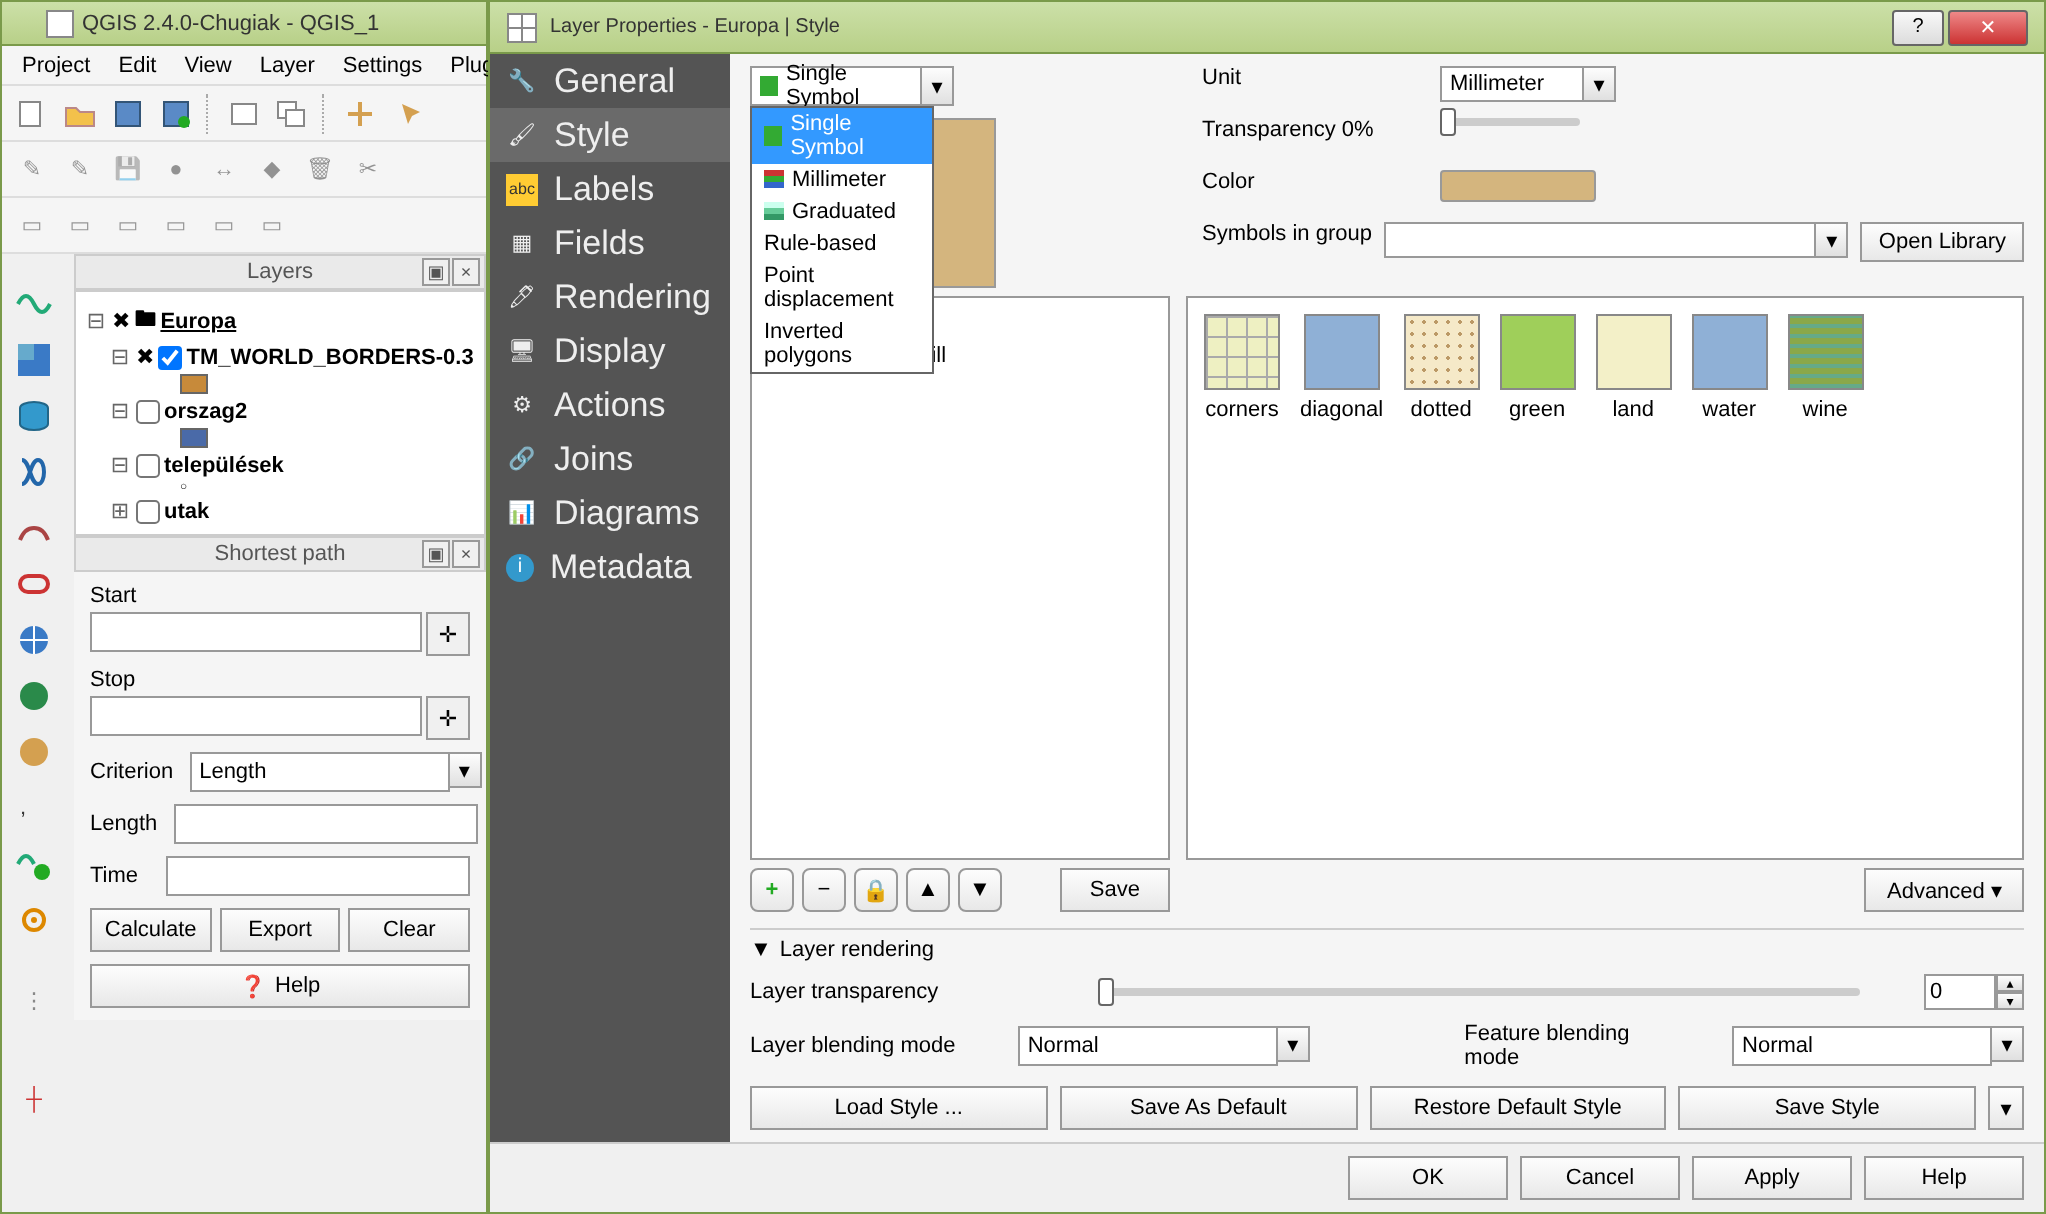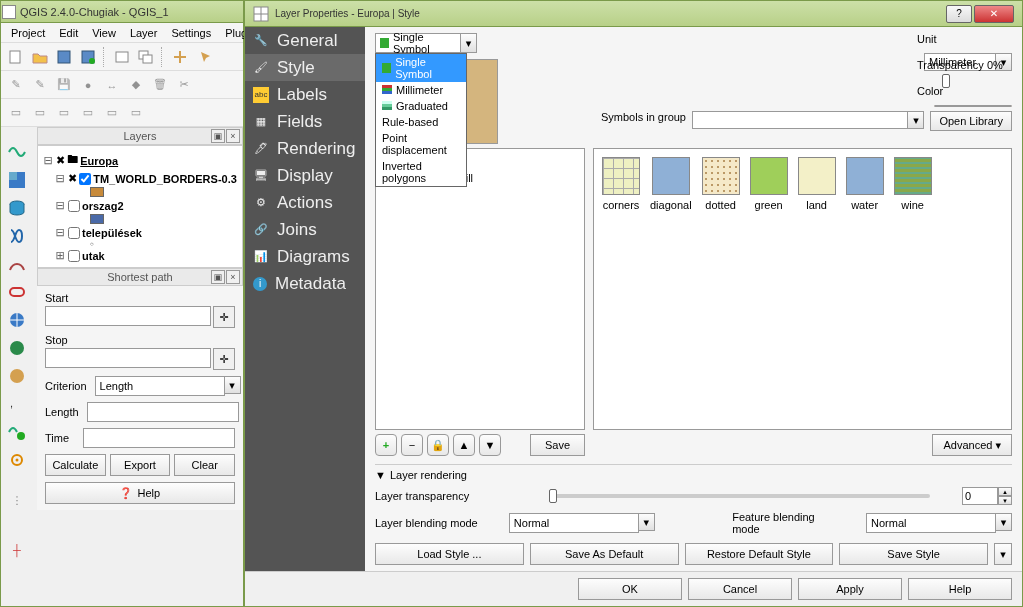--- a/index.html
+++ b/index.html
@@ -1,20 +1,20 @@
 <!DOCTYPE html>
 <html><head>
 <meta charset="utf-8">
 <style>
 * { box-sizing: border-box; margin: 0; padding: 0; font-family: "Segoe UI", Tahoma, sans-serif; font-size: 11px; }
 body { background: #d4e5b8; width: 1023px; height: 607px; overflow: hidden; position: relative; }
 
 
 .main-window { position: absolute; left: 0; top: 0; width: 244px; height: 607px; background: #f0f0f0; border: 1px solid #7a9a4a; }
-.main-titlebar { height: 22px; background: linear-gradient(#cce0a8, #b8d088); display: flex; align-items: center; padding: 0 1px; gap: 4px; border-bottom: 1px solid #7a9a4a; }
+.main-titlebar { height: 22px; background: linear-gradient(#cce0a8, #b8d088); display: flex; align-items: center; padding: 0 22px; gap: 4px; border-bottom: 1px solid #7a9a4a; }
 .main-title-icon { width: 14px; height: 14px; background: #fff; border: 1px solid #888; }
 .main-title { font-size: 11px; color: #333; }
 .main-menubar { height: 20px; background: #f5f5f5; display: flex; align-items: center; padding: 0 4px; gap: 2px; border-bottom: 1px solid #ddd; }
 .main-menu-item { padding: 2px 6px; cursor: default; }
 
 .toolbar-row { height: 28px; background: #f5f5f5; border-bottom: 1px solid #ddd; display: flex; align-items: center; padding: 0 4px; gap: 2px; }
 .tb-btn { width: 22px; height: 22px; display: flex; align-items: center; justify-content: center; border: 1px solid transparent; }
 .tb-sep { width: 4px; height: 20px; border-left: 1px dotted #aaa; margin: 0 2px; }
 
 .panel-header { height: 18px; background: #eaeaea; border: 1px solid #ccc; display: flex; align-items: center; justify-content: center; position: relative; font-size: 10px; color: #555; }
@@ -70,21 +70,21 @@
 .combo-wrap { display: flex; }
 
 .dropdown-menu { position: absolute; left: 0; top: 20px; width: 92px; background: #fff; border: 1px solid #666; z-index: 100; }
 .dropdown-item { padding: 2px 6px; display: flex; align-items: center; gap: 4px; font-size: 11px; }
 .dropdown-item.selected { background: #3399ff; color: #fff; }
 .dd-icon { width: 10px; height: 10px; display:inline-block; }
 
 .preview-box { width: 115px; height: 85px; border: 1px solid #999; background: #d4b57e; margin-left: 8px; }
 
 .right-props { flex: 1; margin-left: 95px; }
-.prop-row { display: flex; align-items: flex-end; gap: 8px; margin-bottom: 6px; height: 20px; flex-direction: column; }
+.prop-row { display: flex; align-items: flex-start; gap: 24px; margin-bottom: 6px; height: 20px; }
 .prop-label { width: 95px; font-size: 11px; }
 .prop-select { width: 72px; height: 18px; border: 1px solid #999; background: #fff; }
 .prop-select-arrow { width: 16px; height: 18px; border: 1px solid #999; border-left:none; background: linear-gradient(#fdfdfd,#e0e0e0); display:flex; align-items:center; justify-content:center; }
 .slider-track { width: 70px; height: 4px; background: #ccc; border-radius: 2px; position: relative; }
 .slider-thumb { width: 8px; height: 14px; background: #fff; border: 1px solid #666; border-radius: 2px; position: absolute; left: 0; top: -5px; }
 .color-swatch { width: 78px; height: 16px; background: #d4b57e; border: 1px solid #999; border-radius: 2px; }
 
 .symbols-group-row { display: flex; align-items: flex-start; gap: 6px; margin: 4px 0; }
 .sg-input { flex: 1; height: 18px; border: 1px solid #999; background: #fff; }
 .sg-btn { height: 20px; padding: 0 8px; border: 1px solid #999; background: linear-gradient(#fdfdfd,#e8e8e8); }
@@ -113,21 +113,21 @@
 .spin-box { width: 36px; height: 18px; border: 1px solid #999; background: #fff; display:flex; align-items:center; padding:0 2px; }
 .spin-arrows { width: 14px; display:flex; flex-direction:column; }
 .spin-arrow { height: 9px; border: 1px solid #999; background: linear-gradient(#fdfdfd,#e0e0e0); font-size:7px; display:flex; align-items:center; justify-content:center; }
 .blend-select { width: 130px; height: 20px; border: 1px solid #999; background: #fff; display:flex; align-items:center; padding:0 4px; }
 
 .style-buttons { display: flex; gap: 6px; margin-top: 8px; }
 .style-btn { flex: 1; height: 22px; border: 1px solid #999; background: linear-gradient(#fdfdfd,#e8e8e8); }
 .style-btn.menu { flex: 0 0 18px; }
 
 .dialog-buttons { display: flex; gap: 6px; justify-content: flex-end; padding: 6px 10px; background: #f0f0f0; border-top: 1px solid #ccc; }
-.dlg-btn { width: 104px; height: 22px; border: 1px solid #999; background: linear-gradient(#fdfdfd,#e8e8e8); }
+.dlg-btn { width: 80px; height: 22px; border: 1px solid #999; background: linear-gradient(#fdfdfd,#e8e8e8); }
 
 svg { display: block; }
 </style>
 </head>
 <body>
 
 <div class="main-window">
   <div class="main-titlebar">
     <span class="main-title-icon"></span>
     <span class="main-title">QGIS 2.4.0-Chugiak - QGIS_1</span>

